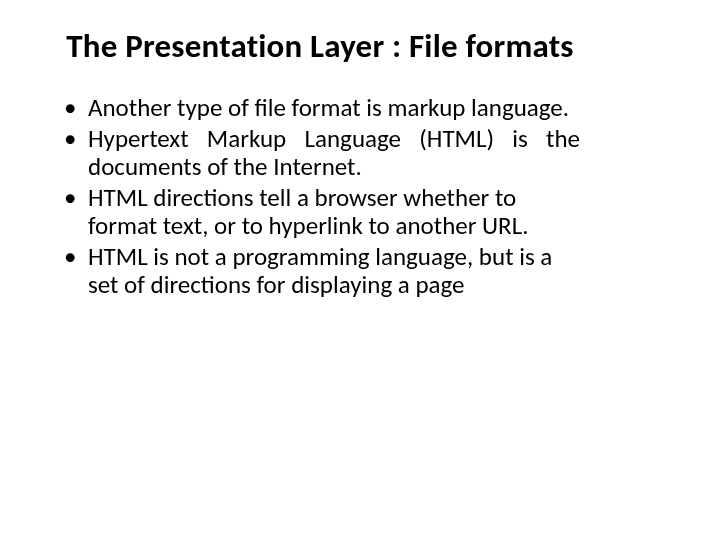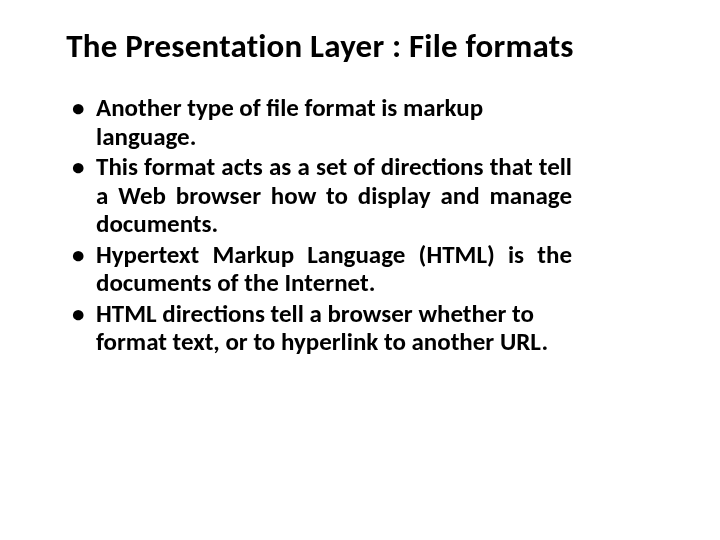--- a/index.html
+++ b/index.html
@@ -19,23 +19,22 @@
   }
   .title {
     font-size: 33px;
     font-weight: 700;
     text-align: center;
     margin: 0 0 28px 0;
     letter-spacing: 0.2px;
   }
   ul.bullets {
     list-style: none;
-    margin: 8px;
+    margin: 0;
     padding: 0 12px 0 12px;
-    font-weight: bold;
   }
   ul.bullets li {
     position: relative;
     font-size: 25px;
     line-height: 1.14;
     padding-left: 28px;
     margin: 0 0 2px 0;
   }
   ul.bullets li::before {
     content: "•";
@@ -50,17 +49,17 @@
     text-justify: inter-word;
   }
 </style>
 </head>
 <body>
 
 <div class="slide">
   <h1 class="title">The Presentation Layer : File formats</h1>
   <ul class="bullets">
     <li>Another type of file format is markup language.</li>
-    <li class="justify">This format acts as a set of directions that tell a Web browser how to display and manage documents.</li>
     <li class="justify">Hypertext Markup Language (HTML) is the documents of the Internet.</li>
     <li>HTML directions tell a browser whether to format text, or to hyperlink to another URL.</li>
+    <li>HTML is not a programming language, but is a set of directions for displaying a page</li>
   </ul>
 </div>
 
 </body></html>

